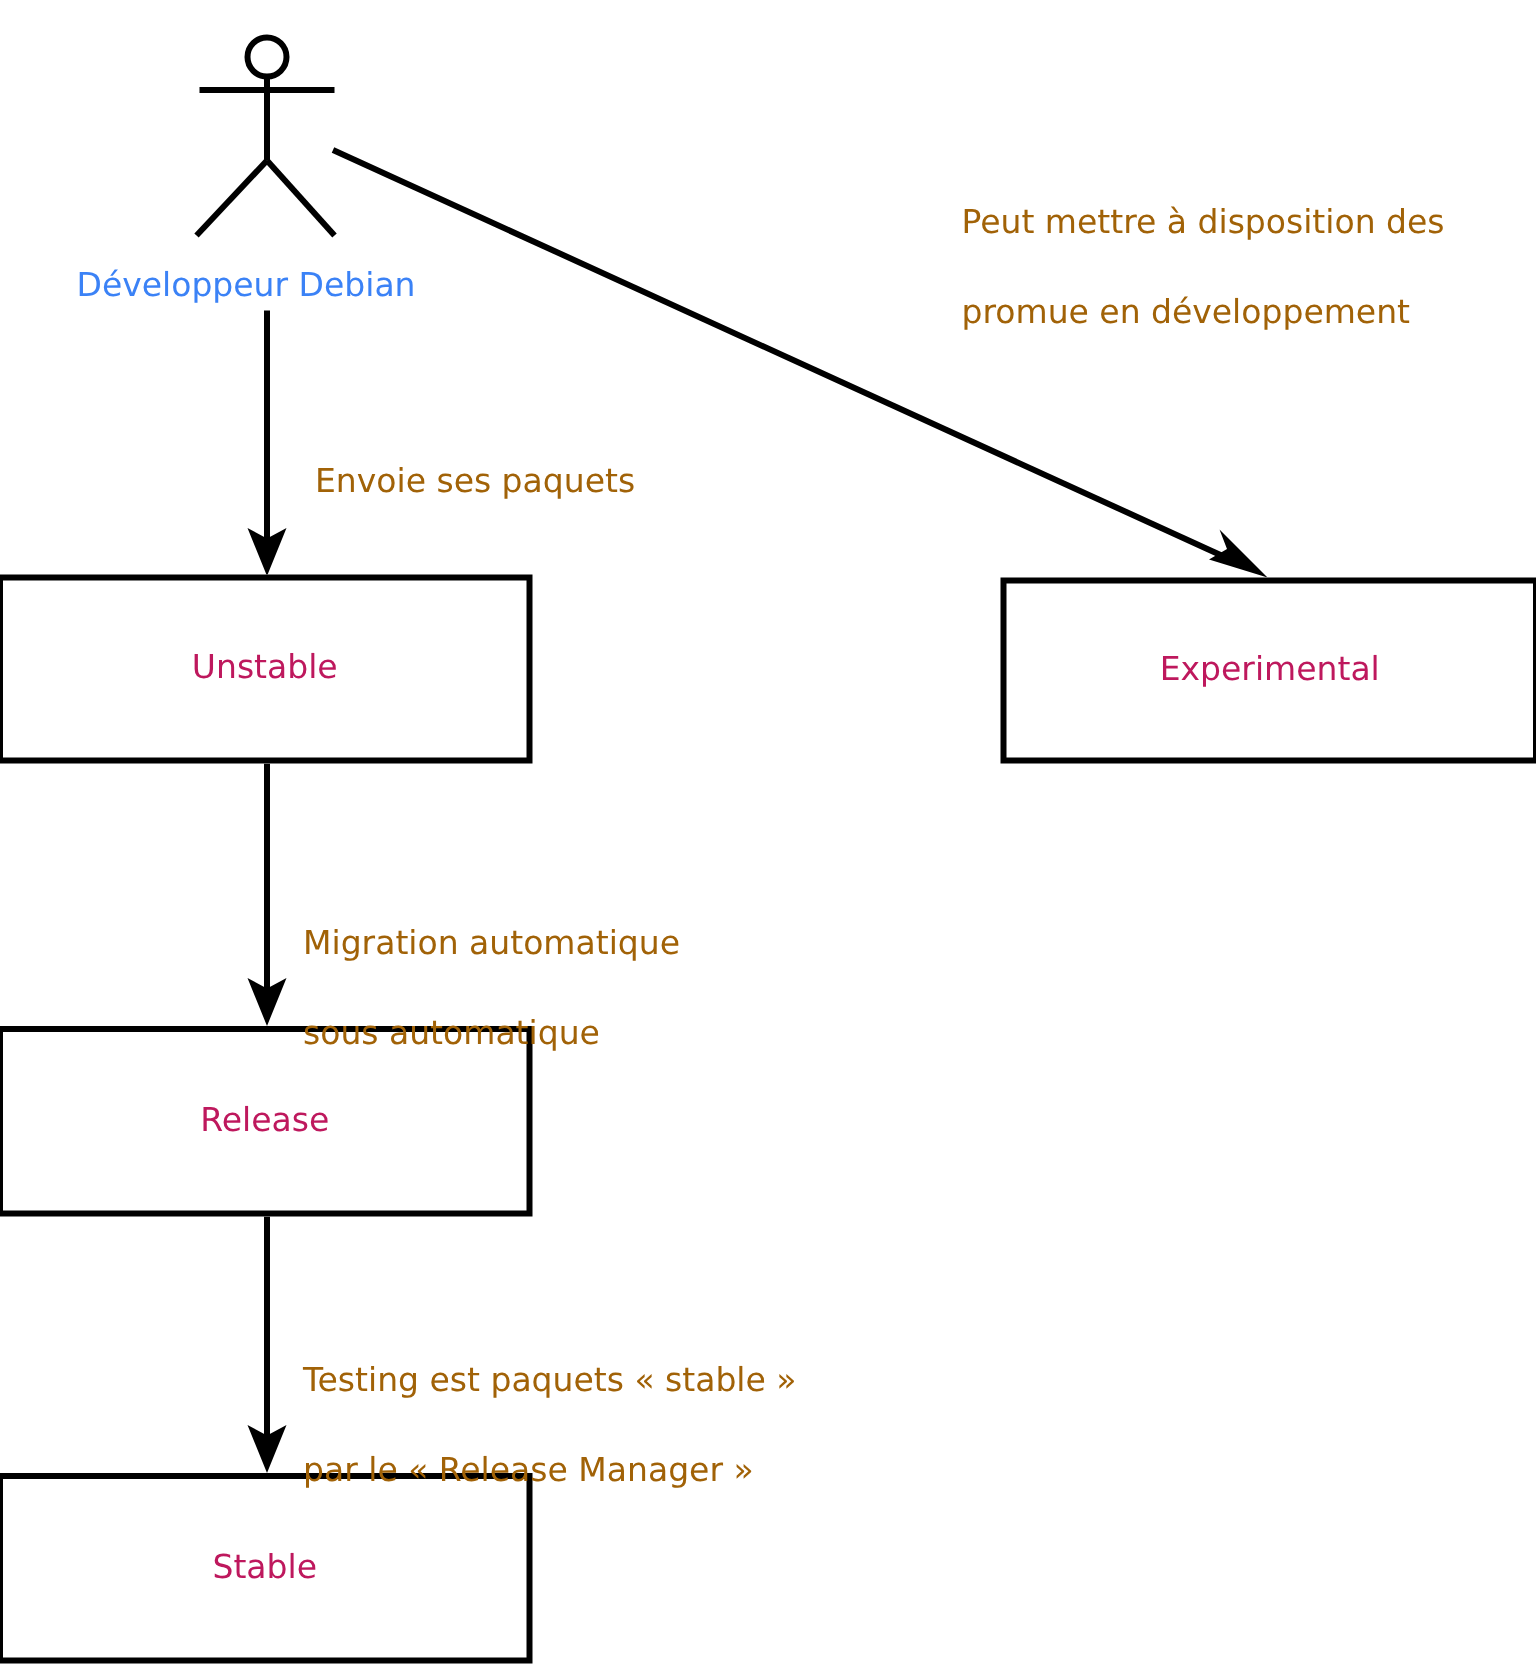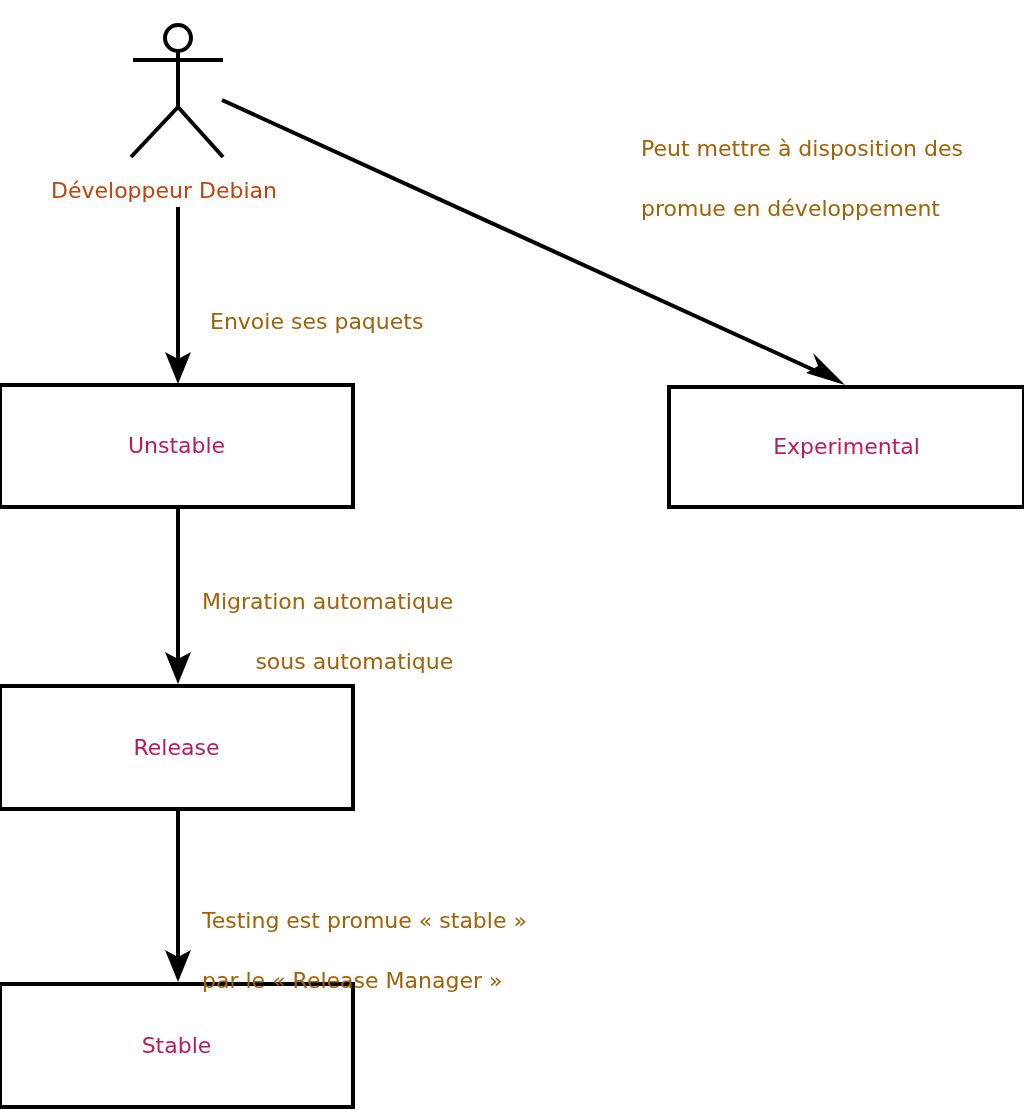--- a/index.html
+++ b/index.html
@@ -44,21 +44,21 @@
     position: absolute;
     font-size: 22px;
     color: #a16207;
     line-height: 30px;
     white-space: pre-line;
     font-family: "DejaVu Sans", sans-serif;
   }
   .actor-label {
     position: absolute;
     font-size: 22px;
-    color: #c2410c;
+    color: #3b82f6;
     line-height: 1;
     font-family: "DejaVu Sans", sans-serif;
     white-space: nowrap;
   }
 </style>
 </head>
 <body>
 
 <div id="canvas">
 
@@ -117,23 +117,23 @@
 
   <div class="edge-label" style="left:210px; top:277px;">
     <div>Envoie ses paquets</div>
   </div>
 
   <div class="edge-label" style="left:641px; top:104px;">
     <div>Peut mettre à disposition des</div>
     <div>promue en développement</div>
   </div>
 
-  <div class="edge-label" style="left:202px; top:557px;text-align:right;">
+  <div class="edge-label" style="left:202px; top:585px;">
     <div>Migration automatique</div>
     <div>sous automatique</div>
   </div>
 
   <div class="edge-label" style="left:202px; top:876px;">
-    <div>Testing est promue « stable »</div>
+    <div>Testing est paquets « stable »</div>
     <div>par le « Release Manager »</div>
   </div>
 
 </div>
 
 </body></html>

